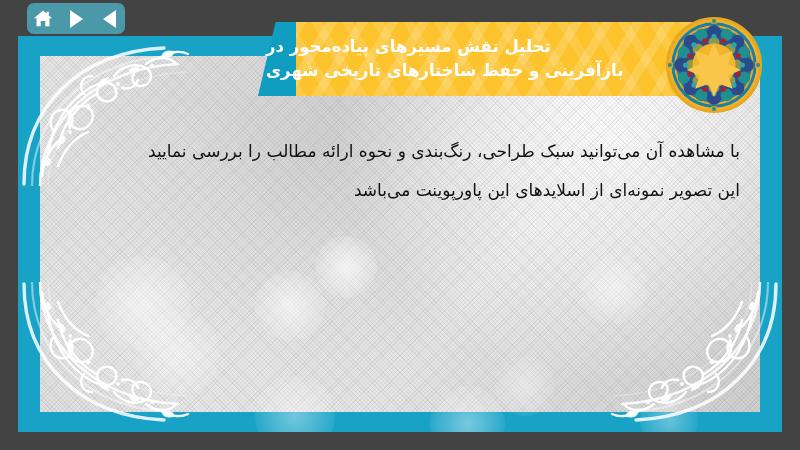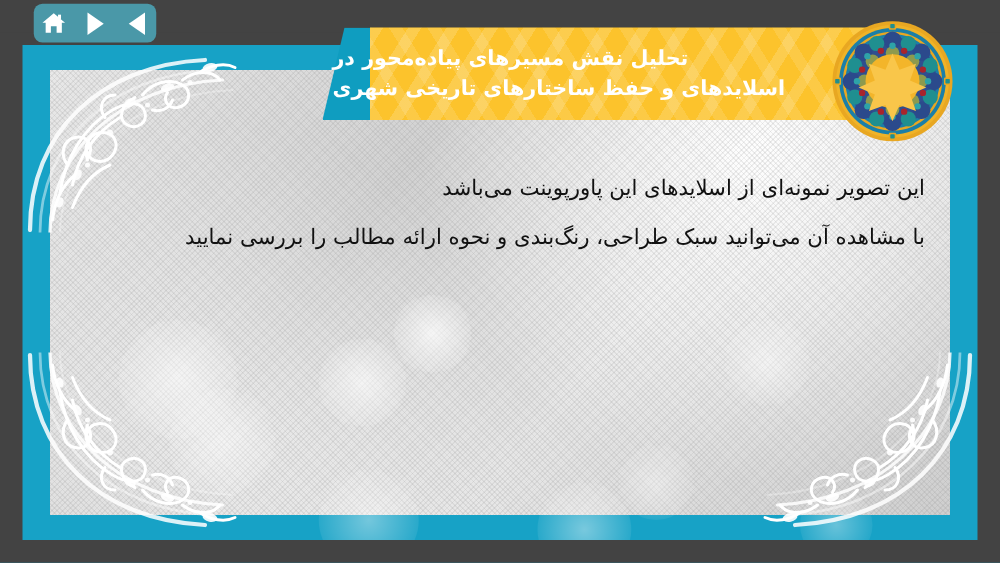--- a/index.html
+++ b/index.html
@@ -286,21 +286,21 @@
     </g>
   </svg>
 
   <div class="title-banner">
     <div class="banner-lead"></div>
     <div class="banner-body">
       <div class="banner-pattern"></div>
     </div>
     <div class="banner-text">
       <span>تحلیل نقش مسیرهای پیاده‌محور در</span>
-      <span>اسلایدهای و حفظ ساختارهای تاریخی شهری</span>
+      <span>بازآفرینی و حفظ ساختارهای تاریخی شهری</span>
     </div>
   </div>
 
   <svg class="medallion" viewBox="0 0 100 100">
     <circle cx="50" cy="50" r="49" fill="#e8a722"></circle>
     <circle cx="50" cy="50" r="46" fill="#f0b328"></circle>
     <circle cx="50" cy="50" r="43.5" fill="#1b7fa8"></circle>
     <circle cx="50" cy="50" r="40.5" fill="#e8a722"></circle>
     <circle cx="50" cy="50" r="38.5" fill="#1b7fa8"></circle>
     <circle cx="50" cy="50" r="36" fill="#2f4f8f"></circle>
@@ -366,17 +366,17 @@
     </g>
     <g fill="#1f8f90">
       <rect x="48.2" y="3.2" width="3.6" height="3.6" rx="0.6"></rect>
       <rect x="48.2" y="93.2" width="3.6" height="3.6" rx="0.6"></rect>
       <rect x="3.2" y="48.2" width="3.6" height="3.6" rx="0.6"></rect>
       <rect x="93.2" y="48.2" width="3.6" height="3.6" rx="0.6"></rect>
     </g>
   </svg>
 
   <div class="body-text">
+    <span class="ln">با مشاهده آن می‌توانید سبک طراحی، رنگ‌بندی و نحوه ارائه مطالب را بررسی نمایید</span>
     <span class="ln">این تصویر نمونه‌ای از اسلایدهای این پاورپوینت می‌باشد</span>
-    <span class="ln">با مشاهده آن می‌توانید سبک طراحی، رنگ‌بندی و نحوه ارائه مطالب را بررسی نمایید</span>
   </div>
 
 </div>
 
 </body></html>

